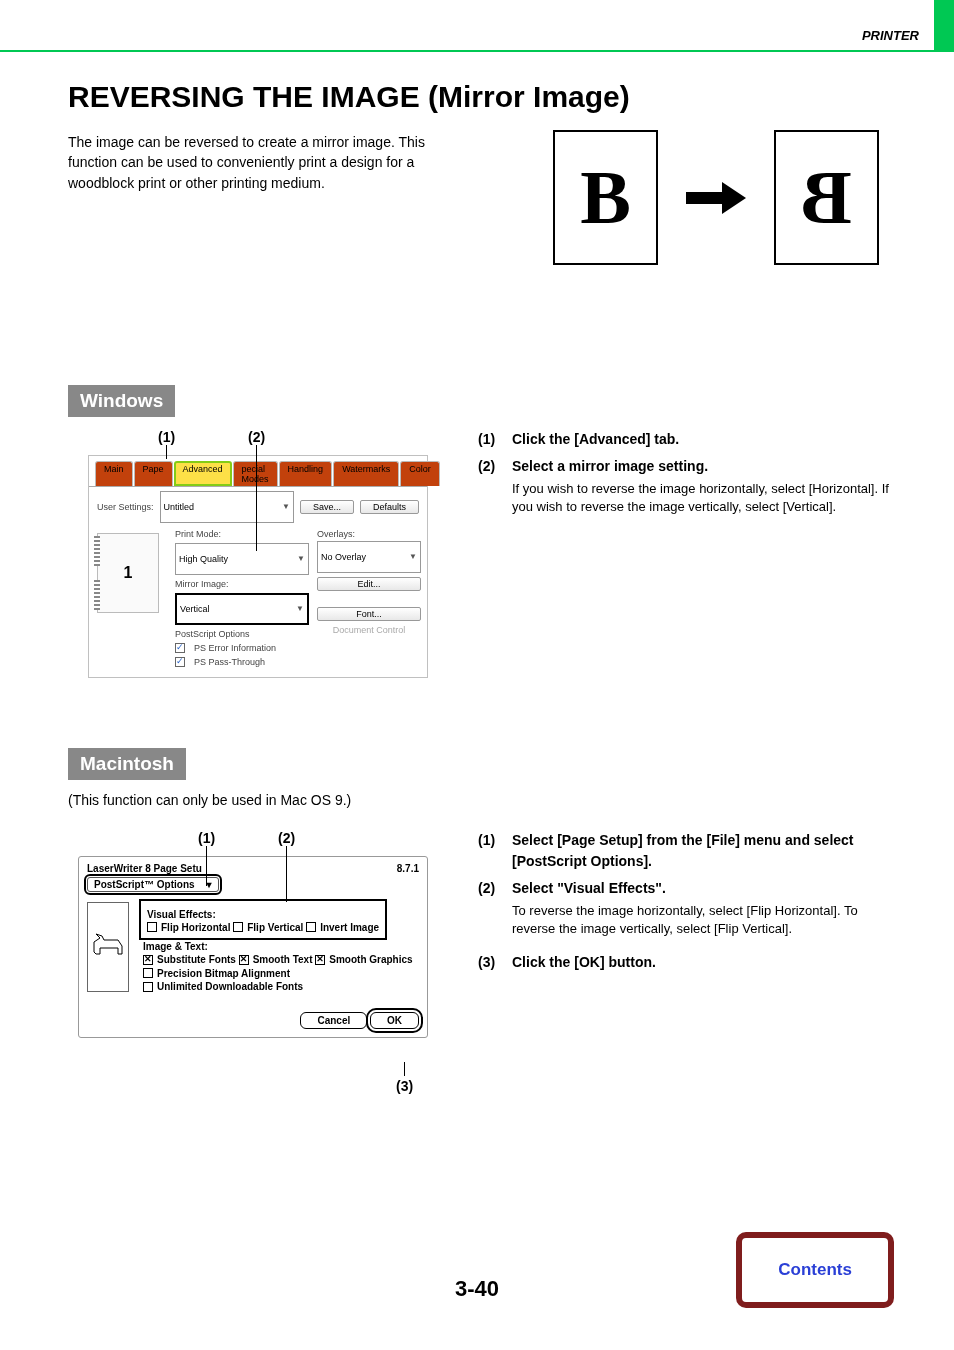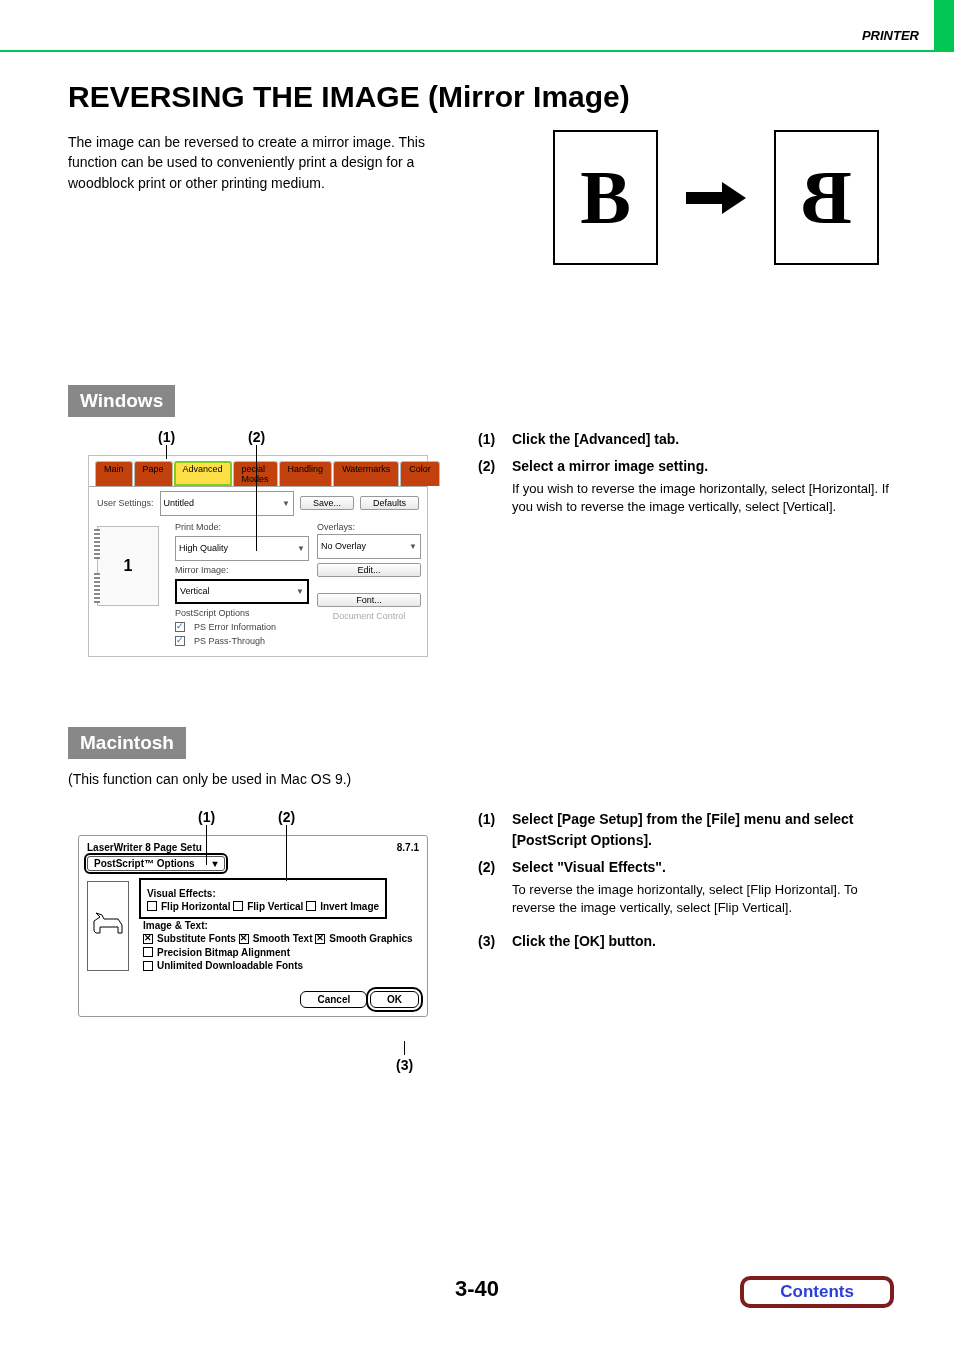--- a/index.html
+++ b/index.html
@@ -121,21 +121,21 @@
     border-bottom: none;
     border-radius: 3px 3px 0 0;
     background: #c2410c;
     margin-right: 1px;
     font-size: 9px;
   }
   .tab.active { background: #fde047; border: 2px solid #84cc16; padding: 1px 7px; }
   .row { display: flex; align-items: center; margin: 4px 8px; gap: 6px; }
   .dd {
     border: 1px solid #999;
-    height: 25px;
+    height: 32px;
     flex: 1;
     display: flex;
     align-items: center;
     justify-content: space-between;
     padding: 0 3px;
     font-size: 9px;
     background: #fff;
   }
   .dd-arrow { font-size: 8px; color: #555; }
   .btn-sm {
@@ -171,21 +171,21 @@
     margin-left: 10px;
     margin-top: 26px;
     padding: 6px 8px 8px;
     font-size: 10px;
     font-family: "Geneva","Helvetica",sans-serif;
     background: #fff;
   }
   .mac-title { display:flex; justify-content:space-between; font-weight:bold; font-size:10px; margin-bottom:3px;}
   .mac-select {
     border:1px solid #555; border-radius:3px; padding:1px 6px; font-size:10px;
-    display:inline-flex; align-items:center; gap:18px; font-weight:bold;
+    display:inline-flex; align-items:center; gap:12px; font-weight:bold;
   }
   .mac-select.boxed { outline:2px solid #000; outline-offset:1px; }
   .mac-body { display:flex; gap:14px; margin-top:10px; }
   .mac-thumb {
     width: 80px; height: 90px; border:1px solid #666; background:#fff;
     display:flex; align-items:center; justify-content:center;
   }
   .mac-opts { font-size:10px; font-weight:bold; }
   .mac-opts div { margin: 1px 0; font-weight: bold;}
   .mac-opts .group-title { font-weight:bold; margin-top:4px;}
@@ -208,23 +208,23 @@
     bottom: 48px;
     left: 50%;
     transform: translateX(-50%);
     font-weight: bold;
     font-size: 22px;
   }
   .contents-btn {
     position: absolute;
     bottom: 42px;
     right: 60px;
-    border: 4px solid #7f1d1d;
+    border: 6px solid #7f1d1d;
     border-radius: 10px;
-    padding: 2px 36px;
+    padding: 22px 36px;
     color: #2a3fd6;
     font-weight: bold;
     font-size: 17px;
     background:#fff;
   }
 </style>
 </head>
 <body>
 
 <div class="green-bar"></div>

